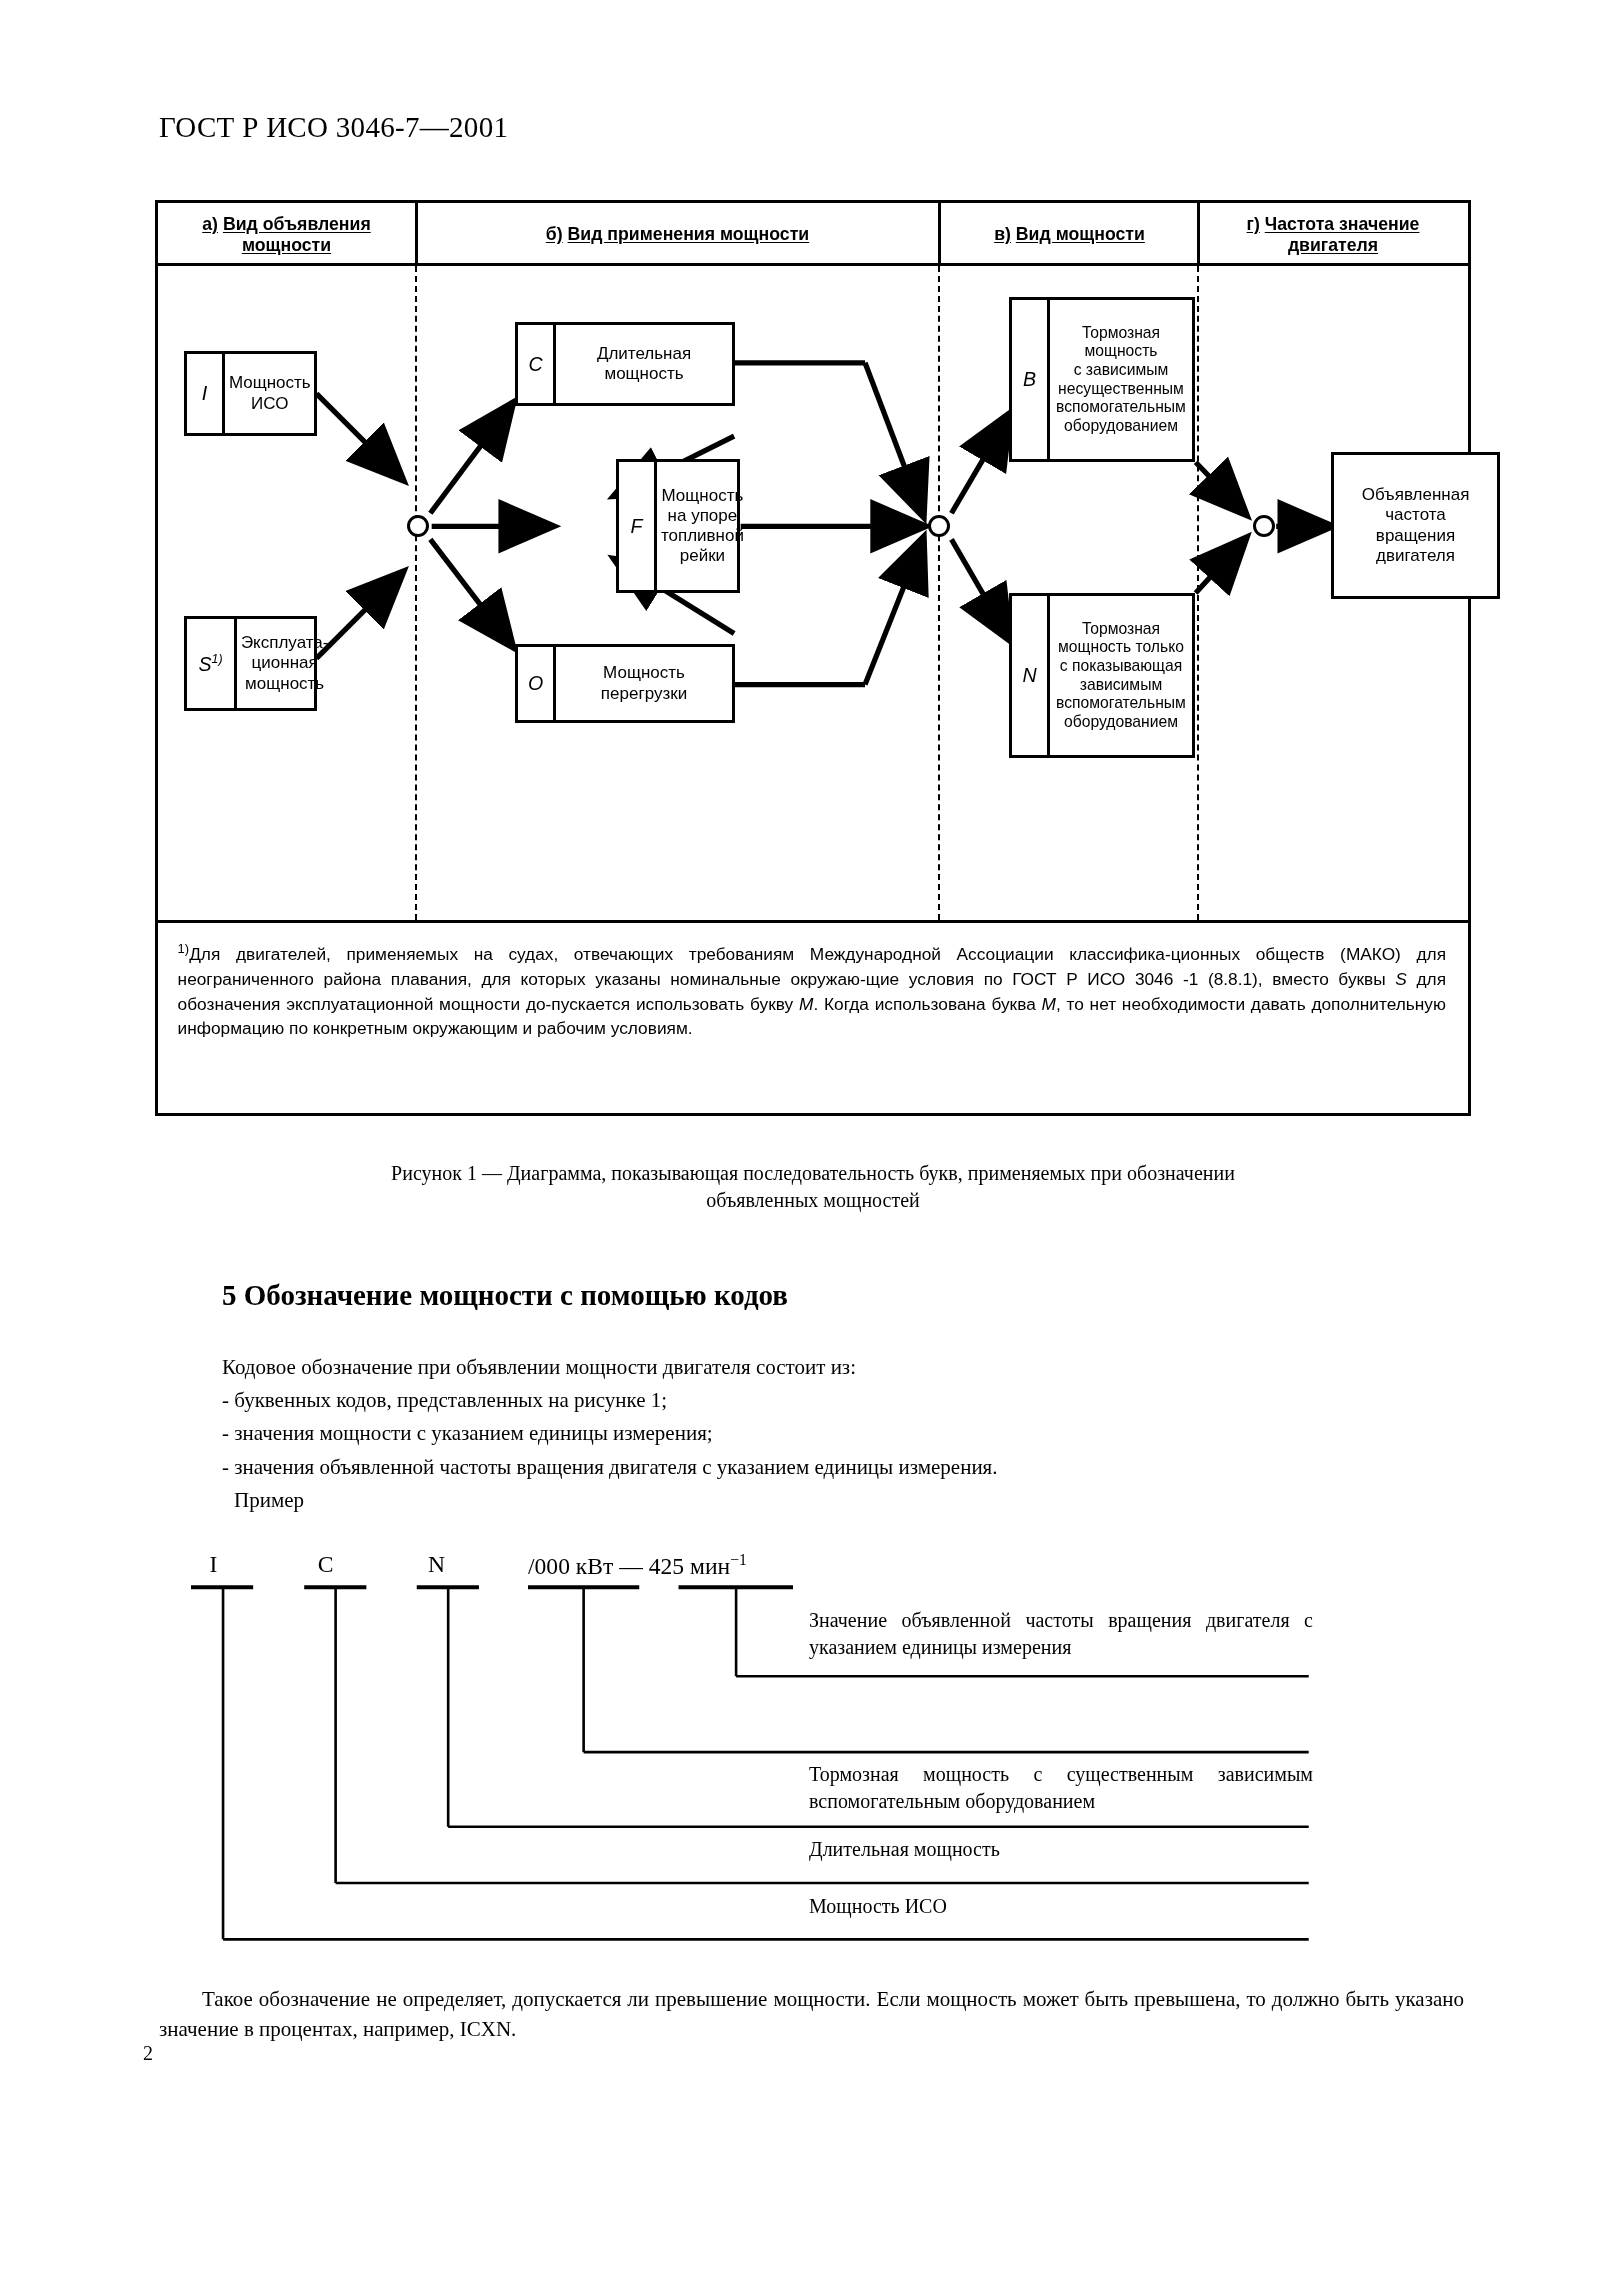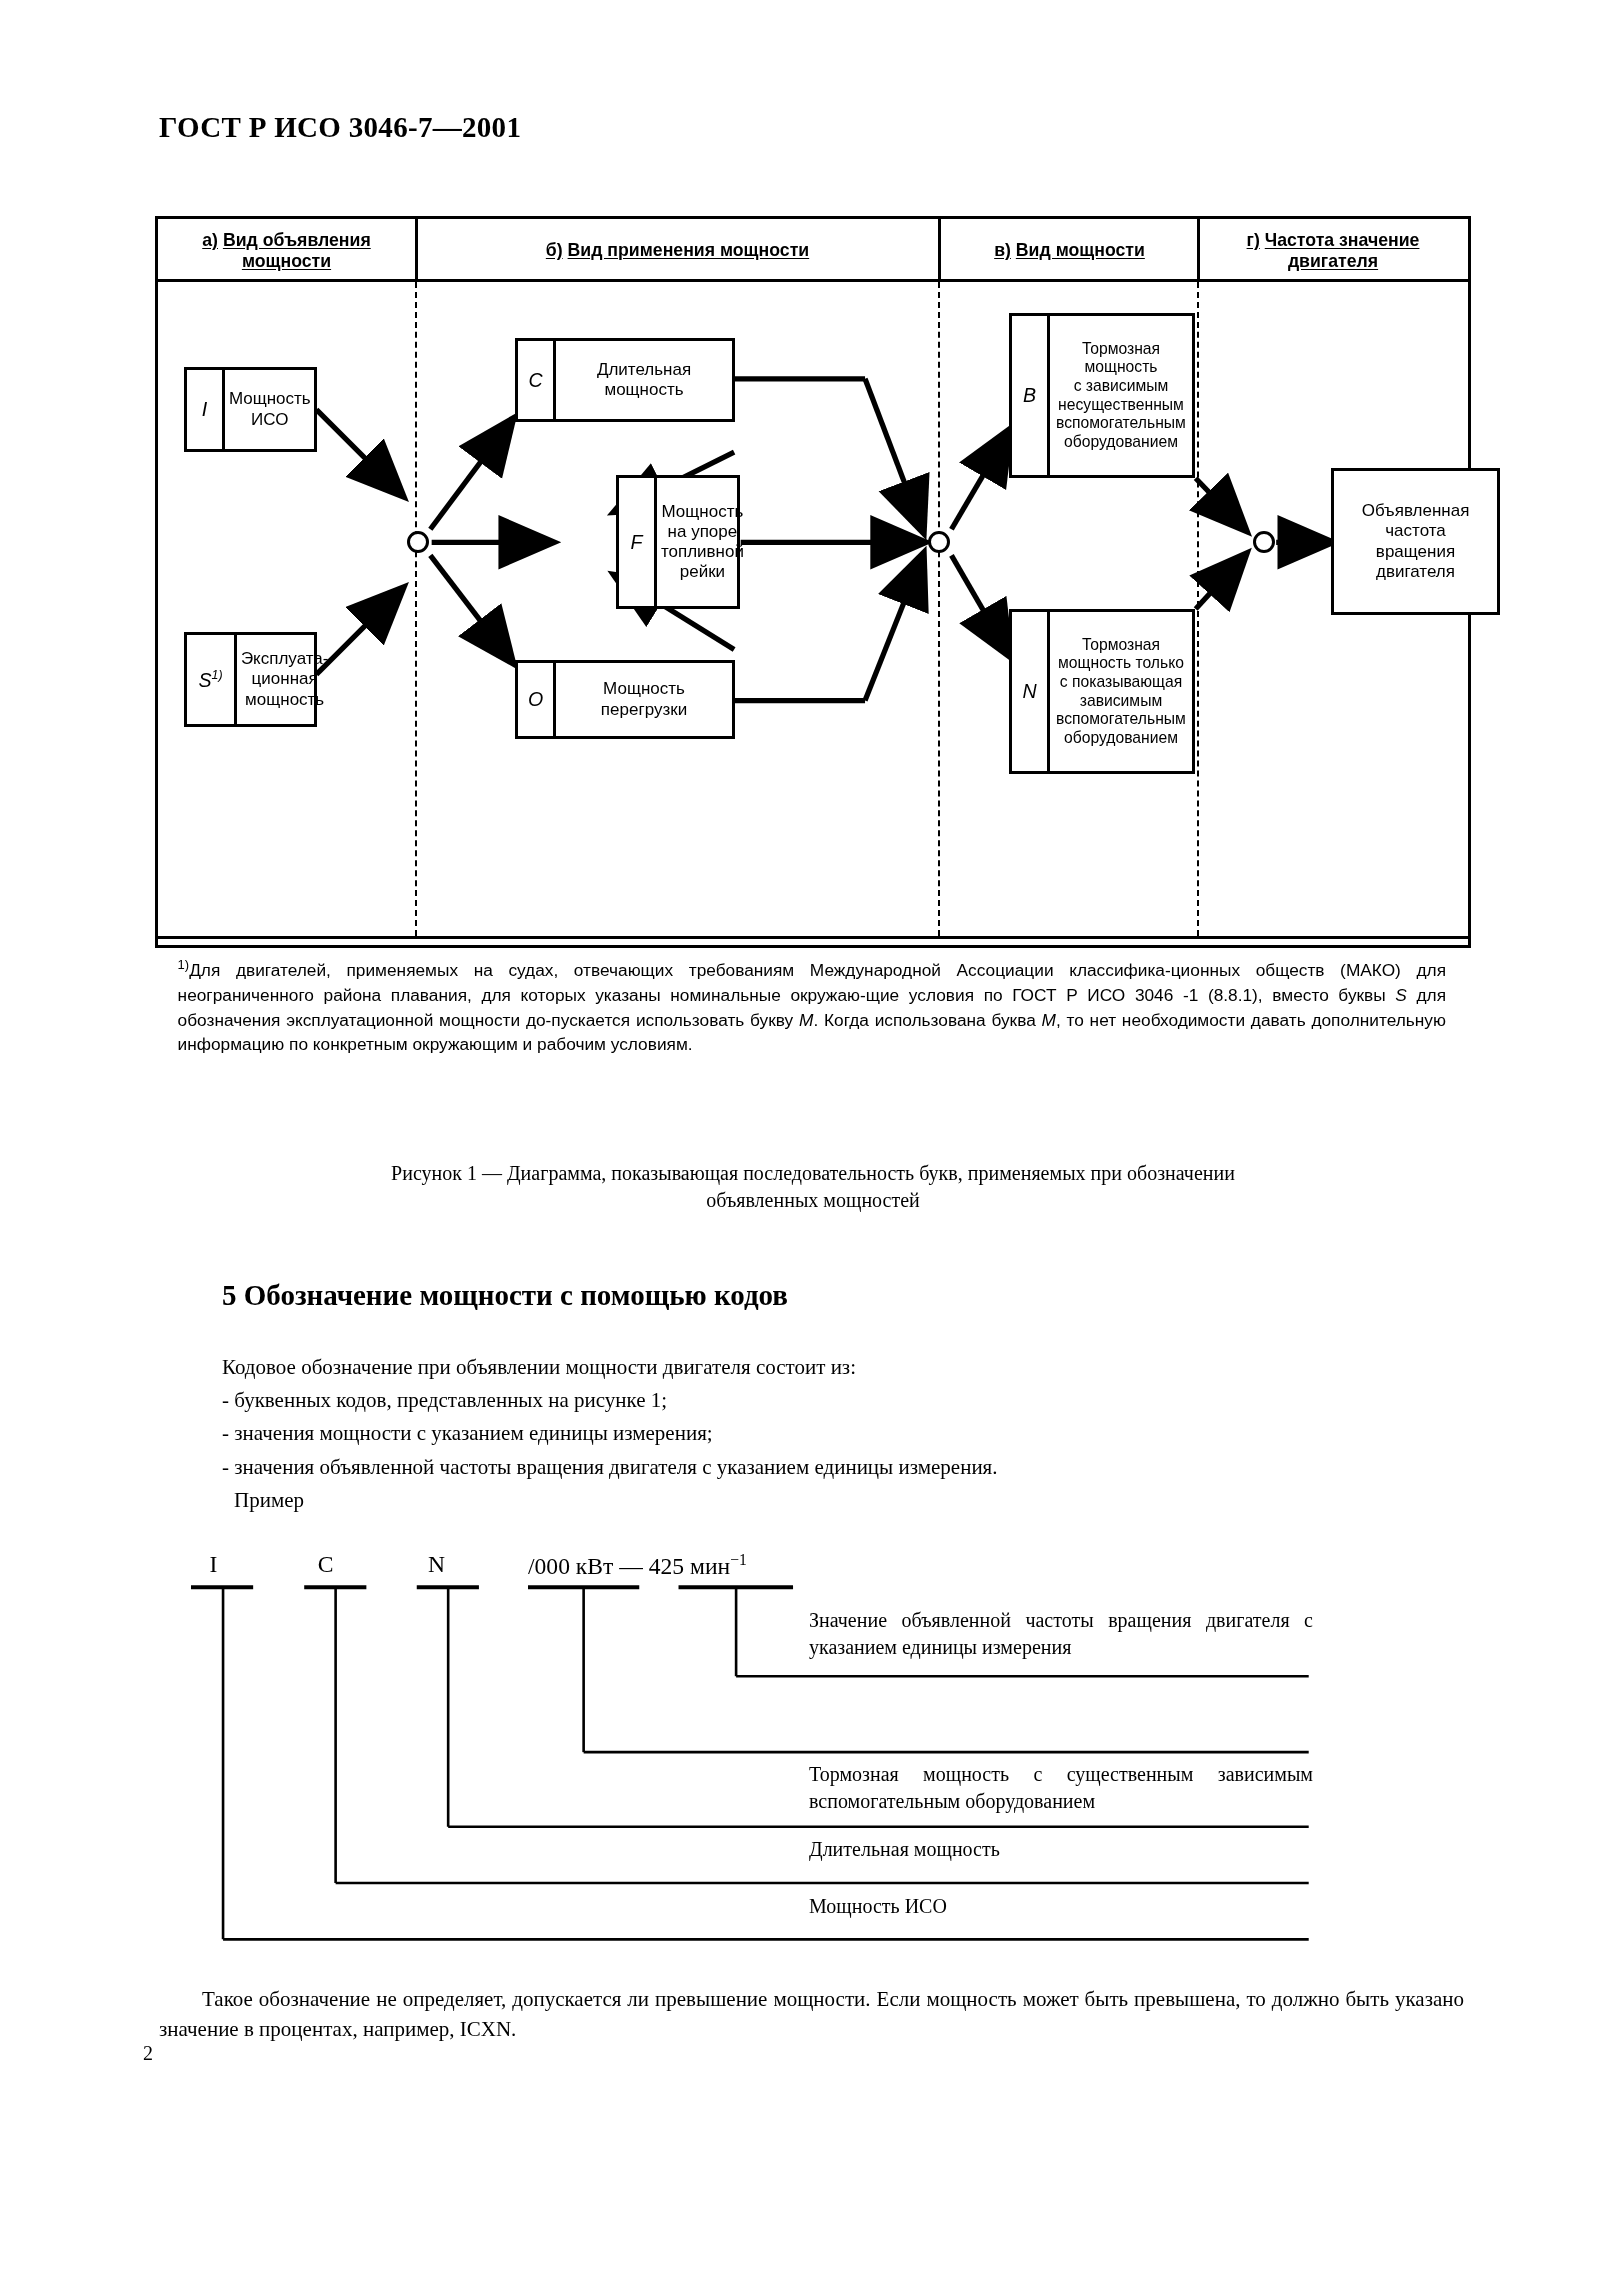--- a/index.html
+++ b/index.html
@@ -10,28 +10,28 @@
     color:#000000;
     position:relative;
     overflow:hidden;
   }
   .page { position:absolute; left:0; top:0; width:1622px; height:2295px; }
 
   
   .doc-title {
     position:absolute; left:159px; top:111px;
     font-family:"Liberation Serif", serif;
-    font-weight:bold; font-size:29px; letter-spacing:0.3px;
+    font-weight:normal; font-size:29px; letter-spacing:0.3px;
     white-space:nowrap;
   }
 
   
   .fig-frame {
-    position:absolute; left:155px; top:216px;
-    width:1316px; height:732px;
+    position:absolute; left:155px; top:200px;
+    width:1316px; height:916px;
     border:3.9px solid #000;
     box-sizing:border-box;
   }
   .fig-header {
     position:absolute; left:0; top:0; width:100%; height:63px;
     box-sizing:border-box;
     border-bottom:3.3px solid #000;
   }
   .fig-head-cell {
     position:absolute; top:0; height:63px;

